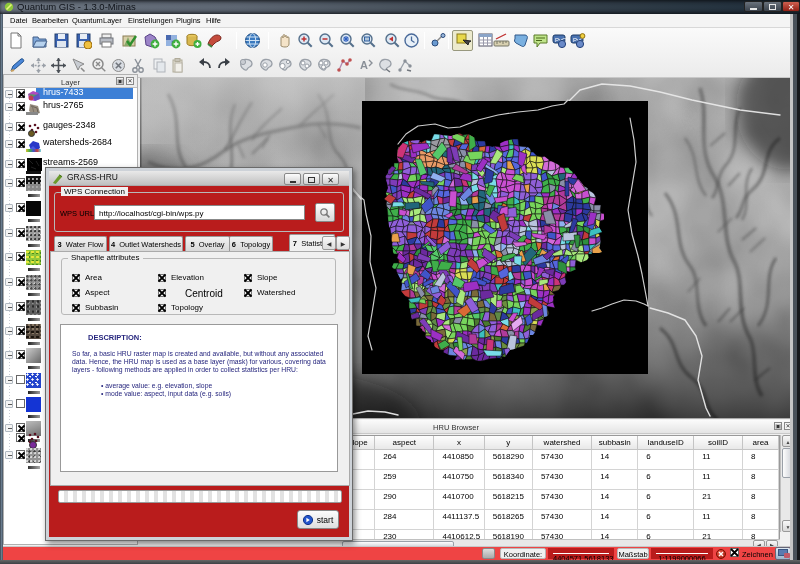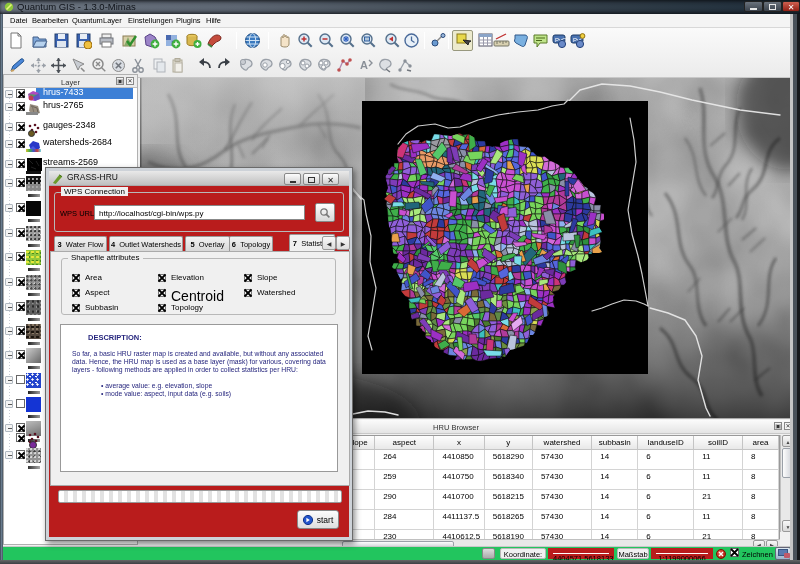--- a/index.html
+++ b/index.html
@@ -19,21 +19,21 @@
 #lpanel { position:absolute; left:3px; top:74px; width:135px; height:471px; background:#fff;
   border:1px solid #b0b0b0; }
 #lphead { position:absolute; left:0; top:0; width:100%; height:13px; background:#ececec;
   border-bottom:1px solid #c0c0c0; }
 #borderL { position:absolute; left:0; top:14px; width:3px; height:550px;
   background:linear-gradient(90deg,#3a444e,#697c8e,#46525e); }
 #borderR { position:absolute; right:0; top:14px; width:10px; height:550px;
   background:linear-gradient(90deg,#c6c6c6 0 3px,#4a525a 3px 7px,#17191c 7px); }
 #borderB { position:absolute; left:0; bottom:0; width:800px; height:4px;
   background:linear-gradient(#676767,#3d4045); }
-#statusbar { position:absolute; left:3px; bottom:4px; width:789px; height:14px; background:#22c55e;
+#statusbar { position:absolute; left:3px; bottom:4px; width:789px; height:14px; background:#ef4444;
   border-top:1px solid #c8c8c8; font-size:7.5px; }
 .slabel { position:absolute; top:1px; height:11px; border:1px solid #b8b8b8; background:#f0f0f0;
   text-align:center; line-height:11px; border-radius:2px; }
 .sbox { position:absolute; top:1px; height:11px; border:5px solid #b91c1c; background:#fff;
   text-align:center; line-height:11px; }
 table.hru { border-collapse:collapse; table-layout:fixed; font-size:8px; }
 .sbtn { position:absolute; left:1px; width:12px; height:12px; background:linear-gradient(#f8f8f8,#d8d8d8);
   border:1px solid #999; font-size:5px; color:#444; text-align:center; line-height:12px; border-radius:2px; }
 table.hru th { background:linear-gradient(#fdfdfd,#e8e8e8); border:1px solid #c4c4c4; border-top:none;
   font-weight:normal; height:13px; font-size:8px; }
@@ -1986,21 +1986,21 @@
           <div style="position:absolute;left:195px;top:14px;font-size:8px;color:#000">Slope</div>
      <div style="position:absolute;left:10px;top:30px;width:8px;height:8px;background:#fff;border:1px solid #777"></div>
           <svg style="position:absolute;left:9px;top:29px" width="10" height="10" viewBox="0 0 10 10">
             <path d="M1.5 1.5l7 7M8.5 1.5l-7 7" stroke="#000" stroke-width="1.8"></path>
           </svg>
           <div style="position:absolute;left:23px;top:29px;font-size:8px;color:#000">Aspect</div>
           <div style="position:absolute;left:96px;top:30px;width:8px;height:8px;background:#fff;border:1px solid #777"></div>
           <svg style="position:absolute;left:95px;top:29px" width="10" height="10" viewBox="0 0 10 10">
             <path d="M1.5 1.5l7 7M8.5 1.5l-7 7" stroke="#000" stroke-width="1.8"></path>
           </svg>
-          <div style="position:absolute;left:109px;top:29px;font-size:14px;color:#000">Centroid</div>
+          <div style="position:absolute;left:123px;top:29px;font-size:10px;color:#000">Centroid</div>
           <div style="position:absolute;left:182px;top:30px;width:8px;height:8px;background:#fff;border:1px solid #777"></div>
           <svg style="position:absolute;left:181px;top:29px" width="10" height="10" viewBox="0 0 10 10">
             <path d="M1.5 1.5l7 7M8.5 1.5l-7 7" stroke="#000" stroke-width="1.8"></path>
           </svg>
           <div style="position:absolute;left:195px;top:29px;font-size:8px;color:#000">Watershed</div>
      <div style="position:absolute;left:10px;top:45px;width:8px;height:8px;background:#fff;border:1px solid #777"></div>
           <svg style="position:absolute;left:9px;top:44px" width="10" height="10" viewBox="0 0 10 10">
             <path d="M1.5 1.5l7 7M8.5 1.5l-7 7" stroke="#000" stroke-width="1.8"></path>
           </svg>
           <div style="position:absolute;left:23px;top:44px;font-size:8px;color:#000">Subbasin</div>

